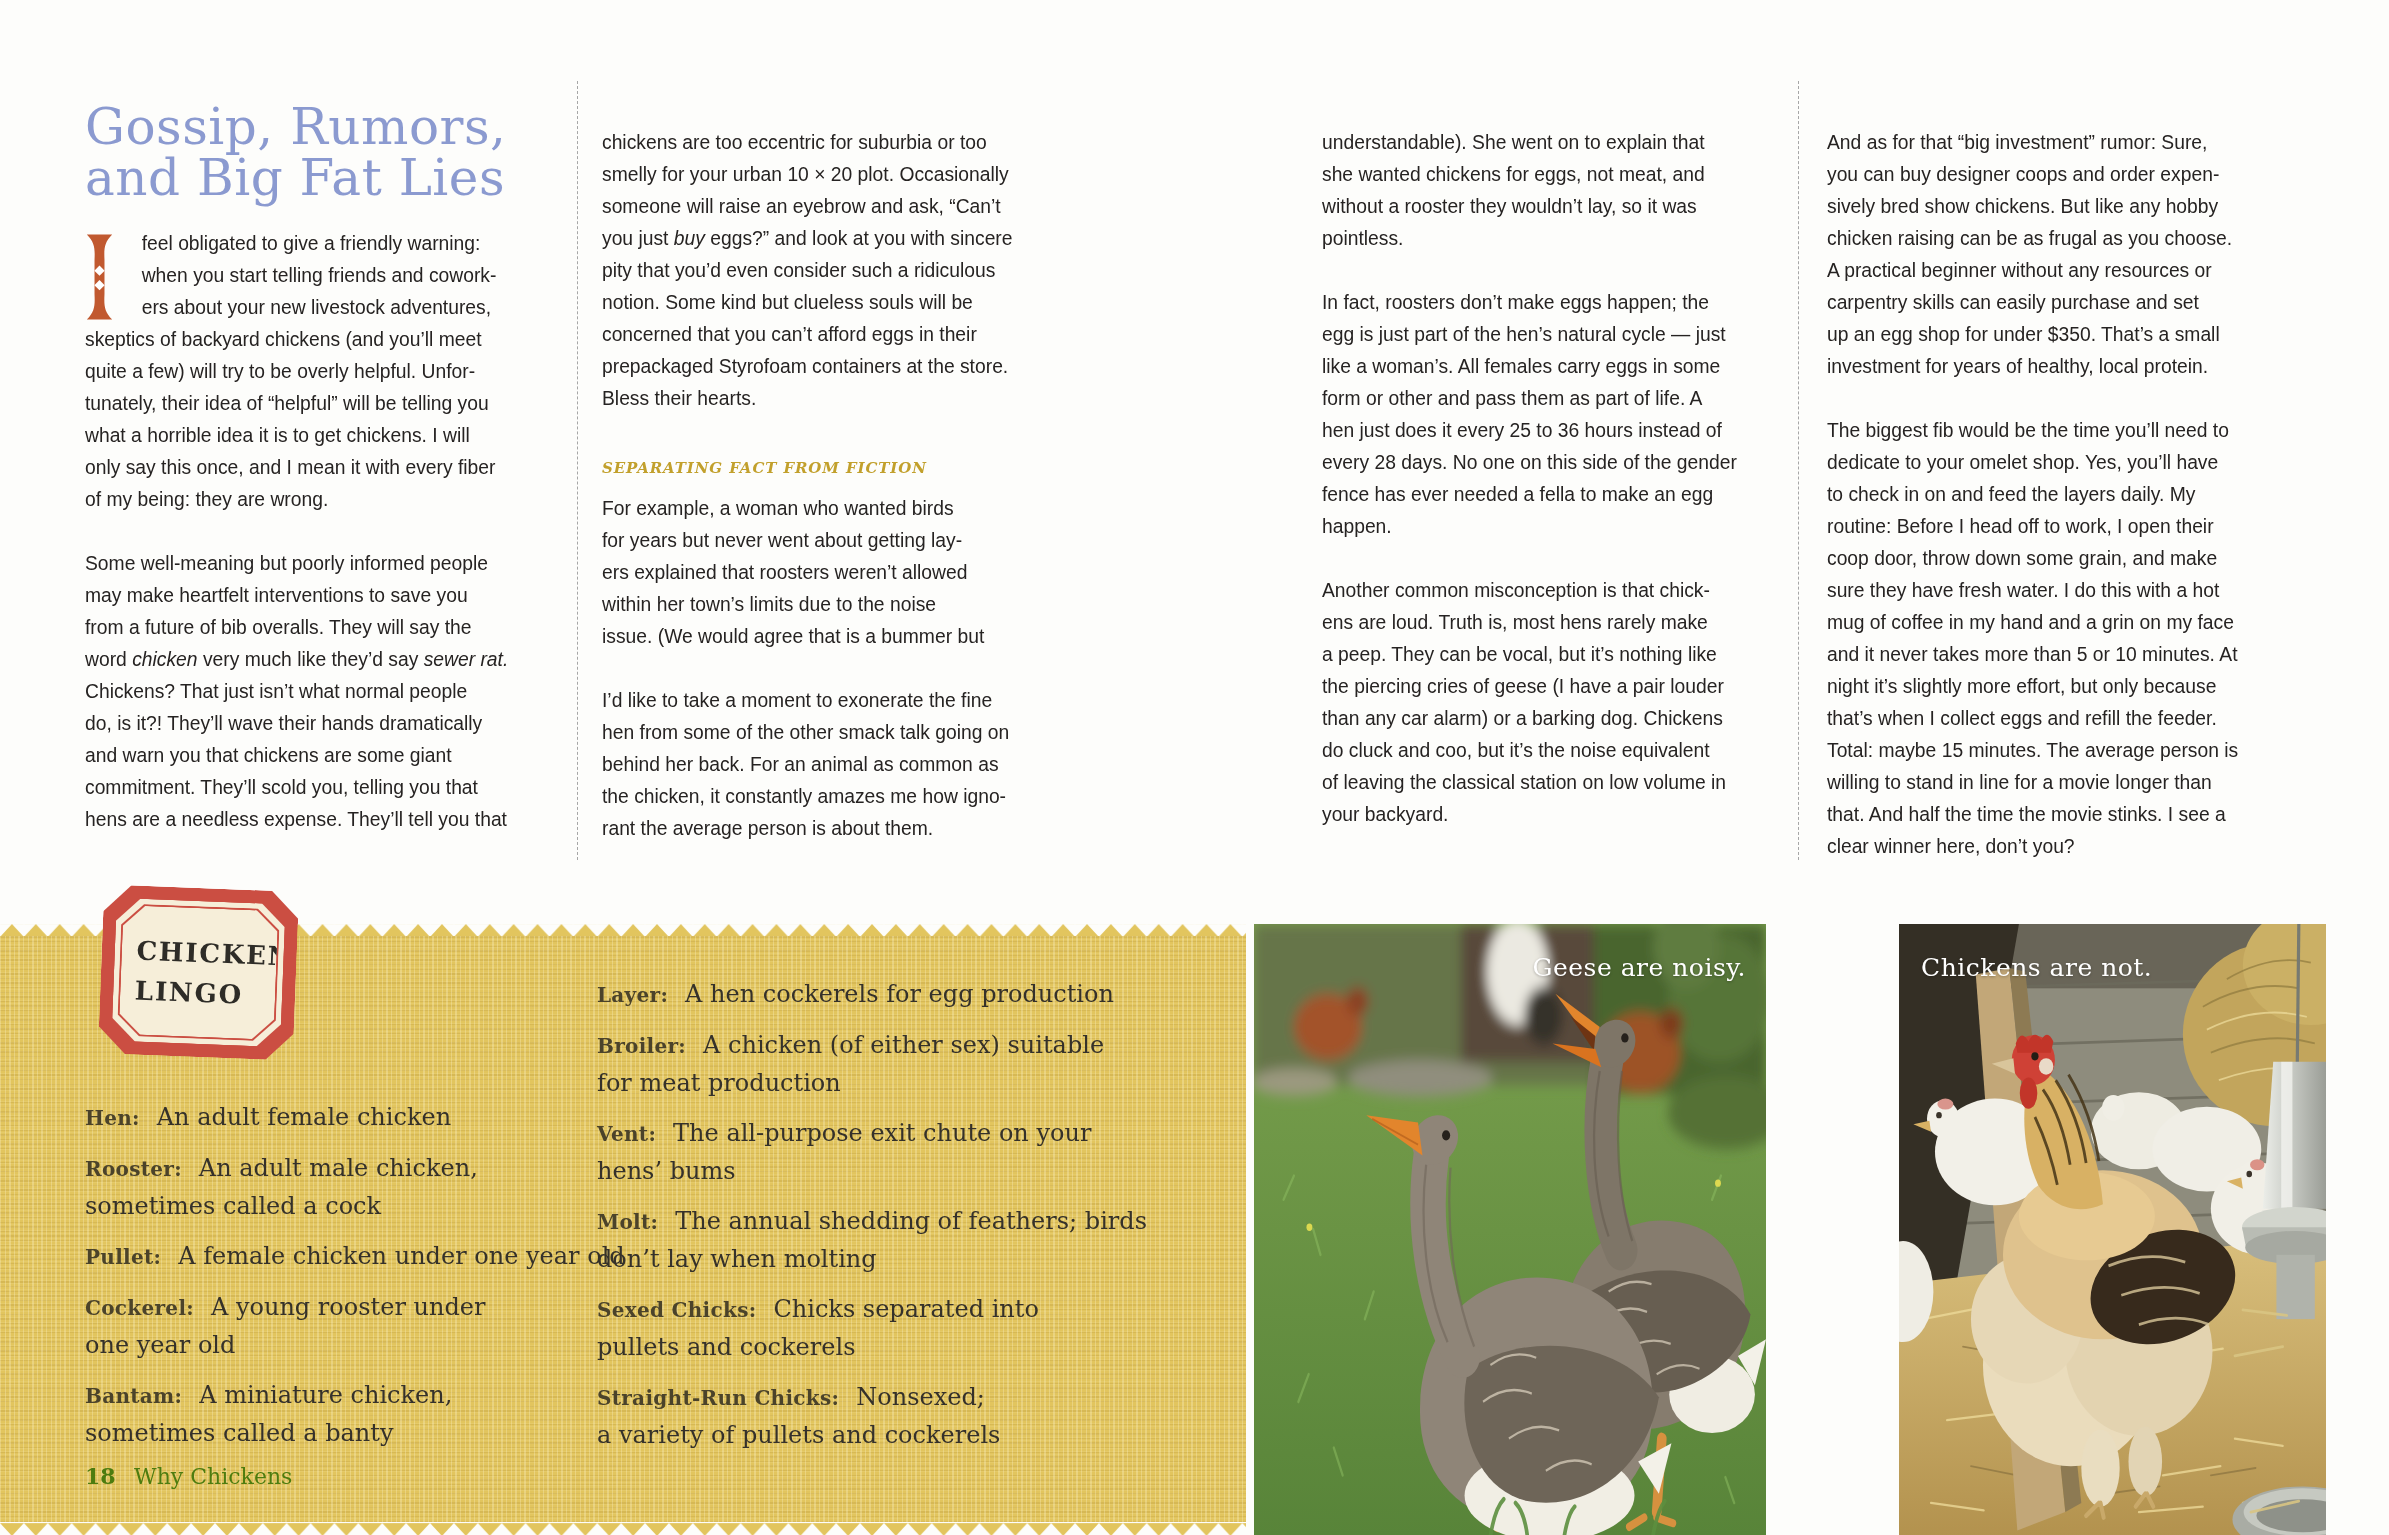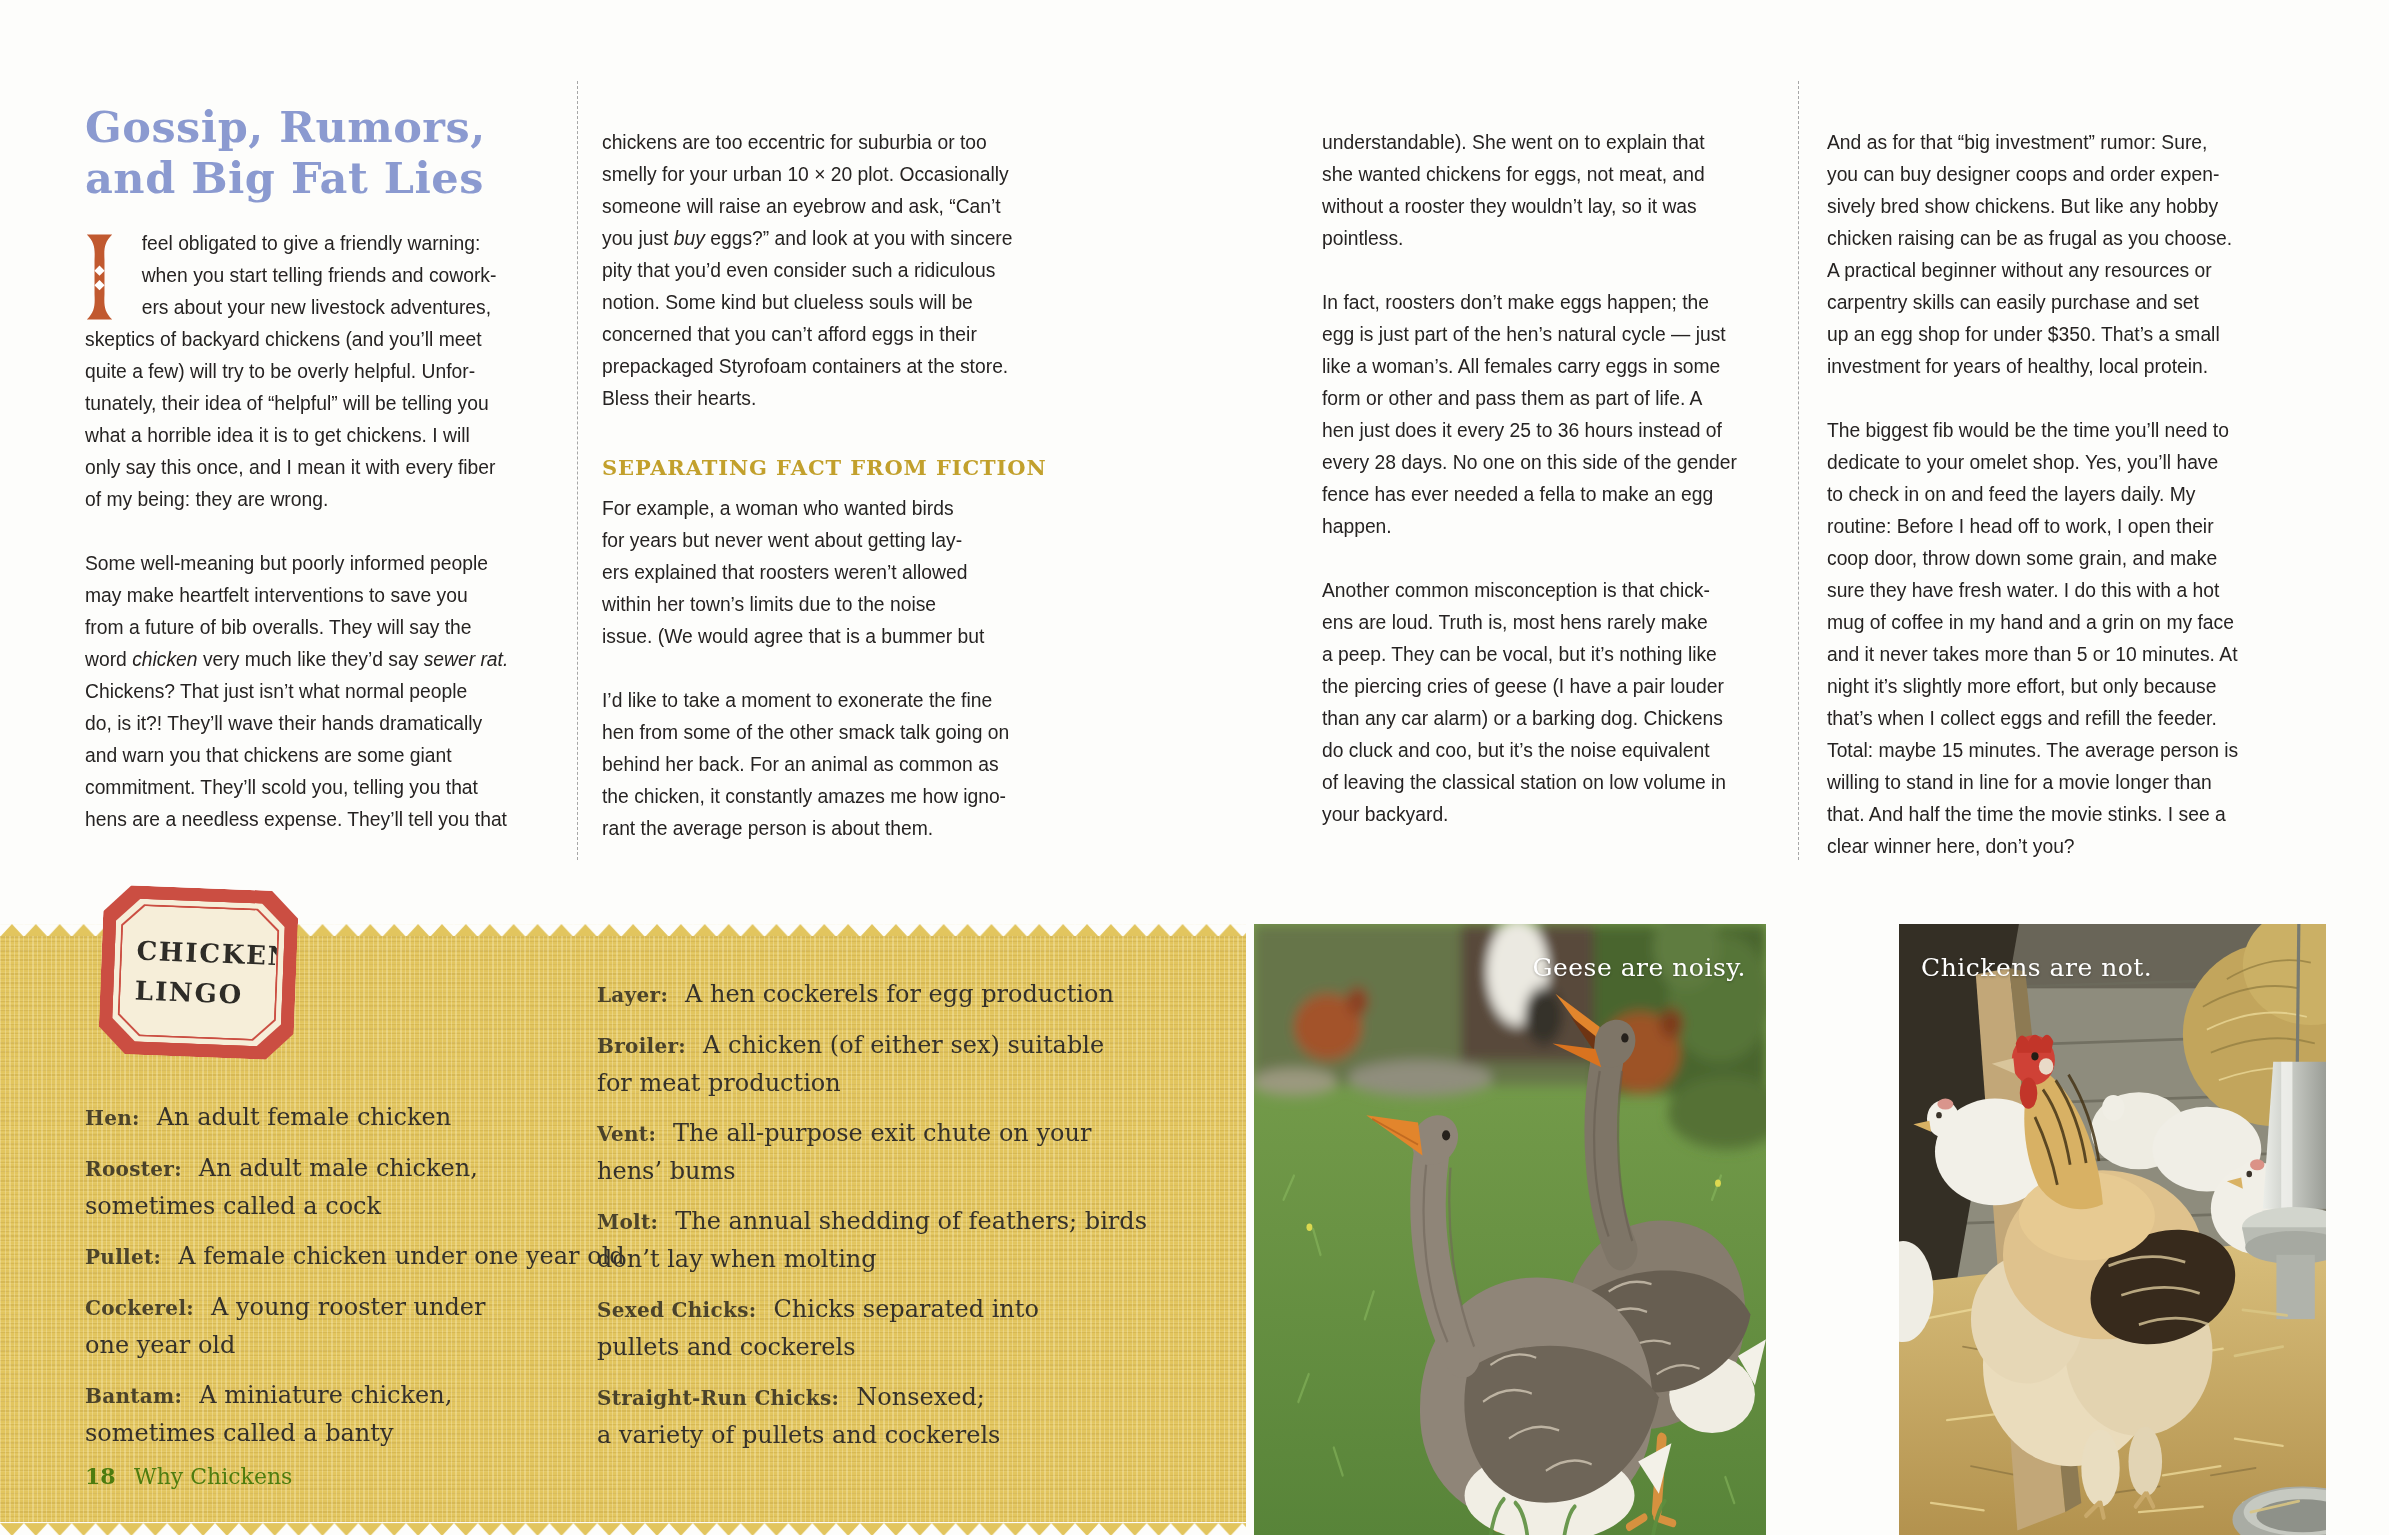--- a/index.html
+++ b/index.html
@@ -1,31 +1,31 @@
 <!DOCTYPE html>
 <html style="--title_blue: #8b9ad0; --dropcap_orange: #c1592f; --heading_gold: #c2a02c; --panel_yellow: #e2c55e; --badge_red: #cb4e42; --badge_cream: #f6eed9; --term_brown: #4b432a;font-size:14.7px"><head>
 <meta charset="utf-8">
 <style>
   html,body{margin:0;padding:0;background:#d8d8d4;}
   .page{position:relative;width:2389px;height:1536px;background:#fdfdfb;overflow:hidden;
         font-family:"Liberation Sans",sans-serif;color:#262322;}
 
   
   .article-title{position:absolute;left:85px;top:94px;font-family:"DejaVu Serif",serif;
-    font-weight:700;font-size:43px;line-height:51px;color:var(--title_blue);
+    font-weight:400;font-size:50px;line-height:51px;color:var(--title_blue);
     letter-spacing:0.5px;white-space:nowrap;margin-top:8px;}
   .col{position:absolute;width:464px;font-size:19.3px;line-height:32px;white-space:nowrap;}
   .col p{margin:0 0 32px 0;}
   .col em{font-style:italic;}
   #col1{left:85px;top:228px;}
   #col2{left:602px;top:127px;}
   #col3{left:1322px;top:127px;}
   #col4{left:1827px;top:127px;}
-  .subhead{font-family:"DejaVu Serif",serif;font-weight:700;font-size:21px;letter-spacing:0.9px;
-    color:var(--heading_gold);margin:37px 0 9.2px 0 !important;}
+  .subhead{font-family:"DejaVu Serif",serif;font-weight:700;font-size:15px;letter-spacing:0.9px;
+    color:var(--heading_gold);margin:37px 0 9.2px 0 !important;font-style:italic;}
   .vdash{position:absolute;top:81px;height:779px;width:0;border-left:1.8px dashed #a6a6a6;}
   #divider1{left:577px;}
   #divider2{left:1798px;}
 
   
   .dropcap{float:left;width:42px;height:88px;margin:5.5px 14.7px 0 0;position:relative;}
   .dropcap svg{display:block;width:29px;height:86px;}
   .sr{position:absolute;width:0.9px;height:0.9px;overflow:hidden;clip-path:inset(50%);}
 
   

